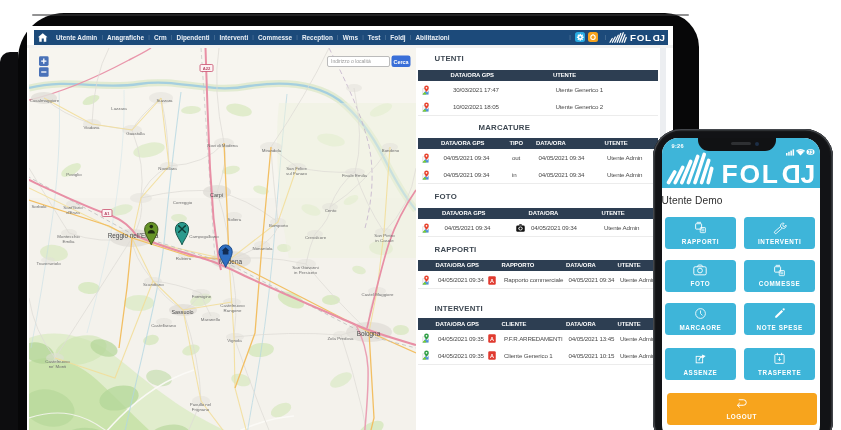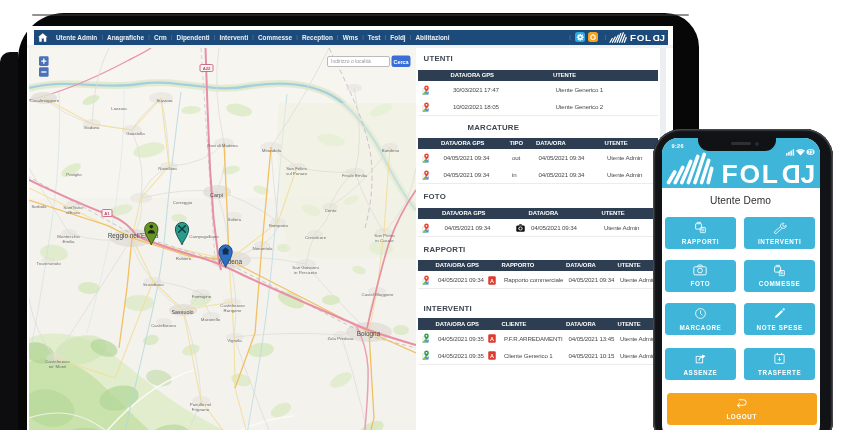--- a/index.html
+++ b/index.html
@@ -22,39 +22,39 @@
   #nav .sp{color:#6383a3;font-weight:normal;font-size:6px;}
   #navright{position:absolute;right:2px;top:0;height:14.9px;display:flex;align-items:center;}
   .tile{width:10px;height:10px;border-radius:2.5px;display:flex;align-items:center;justify-content:center;margin:0 1.5px;}
   #foldjtxt{font-size:9.8px;font-weight:bold;color:#fff;letter-spacing:0.7px;margin-left:3px;}
   .dflip{display:inline-block;transform:scaleX(-1);}
   
   #understrip{position:absolute;left:0px;top:19.1px;width:646.5px;height:3.4px;background:#f2f2f2;}
   #map{position:absolute;left:2.5px;top:22.5px;width:386.6px;height:485px;background:#f5f3ee;overflow:hidden;}
   #panel{position:absolute;left:389.1px;top:22.5px;width:257.4px;height:485px;background:#fff;}
   
-  .slab{position:absolute;left:8px;font-size:7.8px;font-weight:bold;color:#3e4852;letter-spacing:0.2px;}
+  .slab{position:absolute;left:19px;font-size:7.8px;font-weight:bold;color:#3e4852;letter-spacing:0.2px;}
   .thead{position:absolute;left:2.5px;width:239.5px;height:11.5px;background:#2d3e52;color:#fff;
          font-size:5.9px;font-weight:bold;letter-spacing:-0.05px;}
   .thead span{position:absolute;top:2.8px;}
   .trow{position:absolute;left:2.5px;width:239.5px;height:17.2px;border-bottom:1px solid #ececec;
         font-size:6.2px;color:#4a4a4a;background:#fff;letter-spacing:-0.15px;}
   .trow span{position:absolute;top:5.2px;white-space:nowrap;}
   .trow svg.pin{position:absolute;left:4px;top:3.5px;}
   
   #phone{position:absolute;left:653px;top:128.5px;width:180px;height:320px;
          background:#121316;border-radius:28px;
          box-shadow:inset 0 0 0 1.5px #43464b, inset 0 0 0 3px #17181a;}
   #pscreen{position:absolute;left:8.5px;top:9.5px;width:158px;height:303px;
            background:#fff;border-radius:16px;overflow:hidden;}
   #phead{position:absolute;left:0;top:0;width:158px;height:50.2px;background:#3eb5d9;}
   #notch{position:absolute;left:36px;top:0px;width:78px;height:12.5px;background:#111214;
          border-radius:0 0 11px 11px;}
   #ptime{position:absolute;left:10px;top:5px;color:#fff;font-size:5.6px;font-weight:bold;letter-spacing:0.3px;}
-  #utente{position:absolute;top:57px;width:158px;text-align:center;font-size:10.2px;color:#2e2e2e;letter-spacing:0.1px;}
+  #utente{position:absolute;top:57px;width:158px;font-size:10.2px;color:#2e2e2e;letter-spacing:0.1px;}
   .pbtn{position:absolute;width:70.5px;height:32.3px;background:#3eb5d9;border-radius:3.5px;}
   .pbtn .lb{position:absolute;bottom:4.5px;width:100%;text-align:center;color:#fff;
             font-size:6.3px;font-weight:bold;letter-spacing:0.6px;}
   .pbtn .ic{position:absolute;top:4px;left:0;width:100%;display:flex;justify-content:center;}
   #plogo{position:absolute;left:4px;top:14px;display:flex;align-items:flex-end;}
   #plogotxt{font-size:26.5px;font-weight:bold;color:#fff;letter-spacing:1.7px;margin-left:8px;line-height:21px;}
 </style>
 </head>
 <body>
 <div id="stage">

